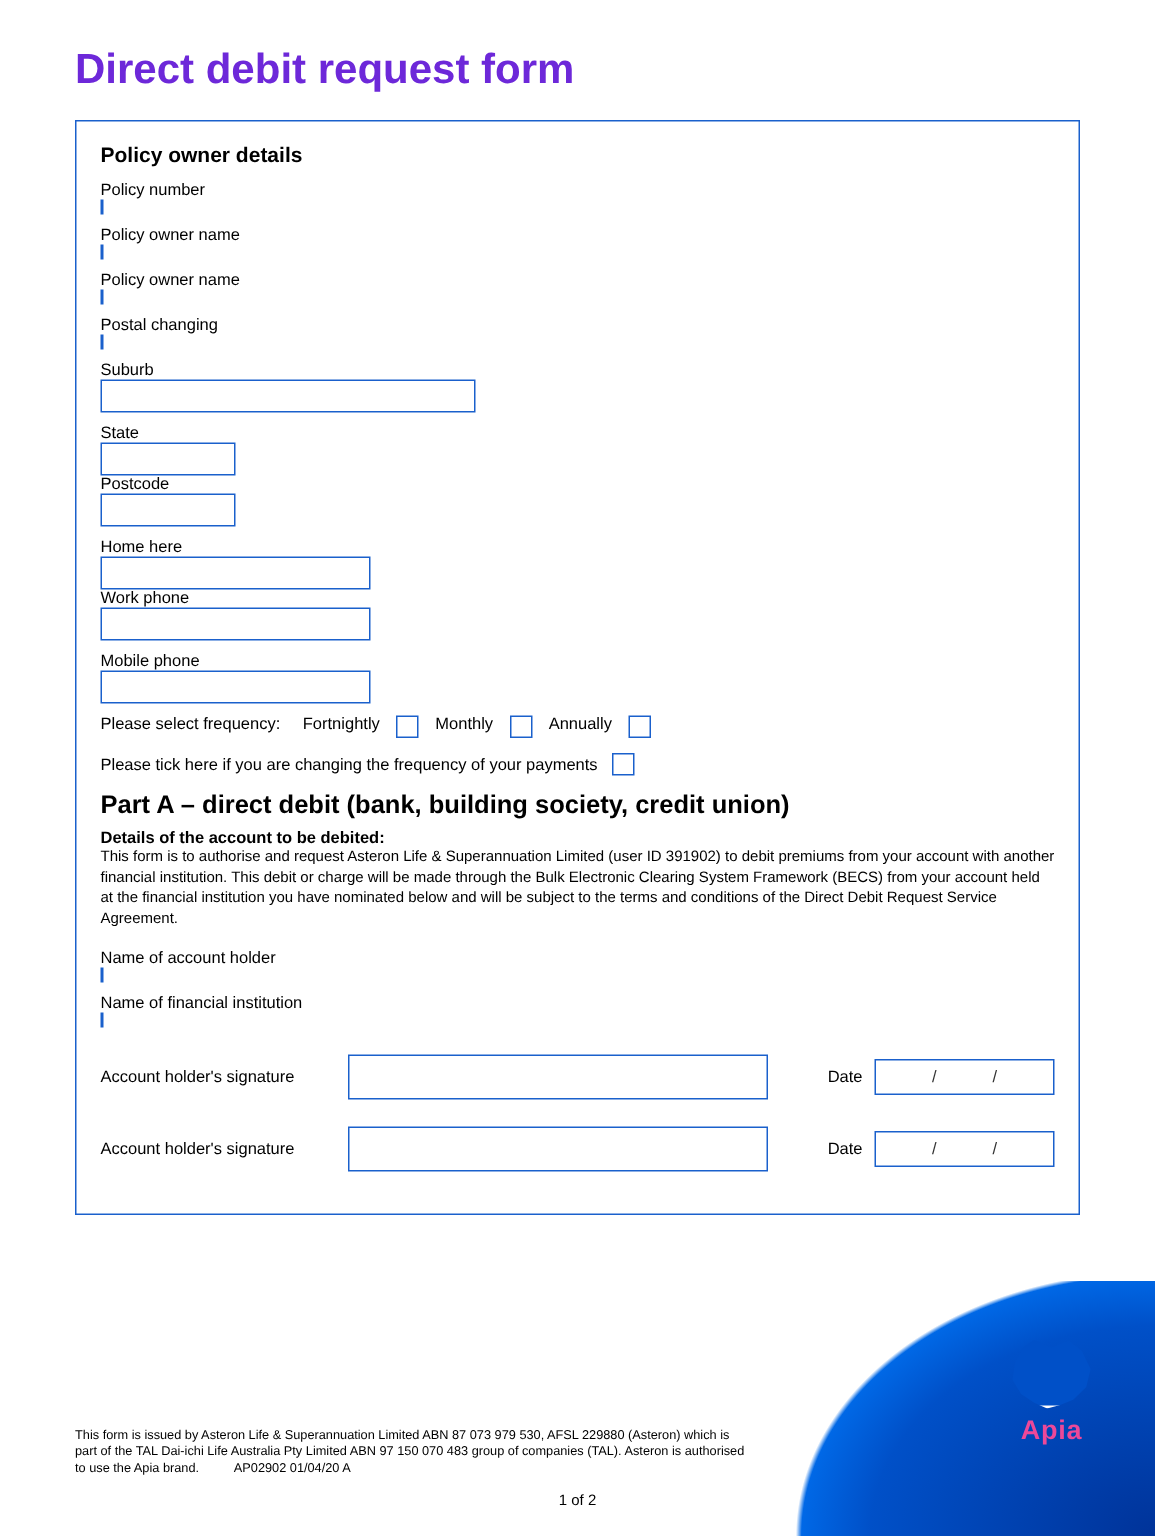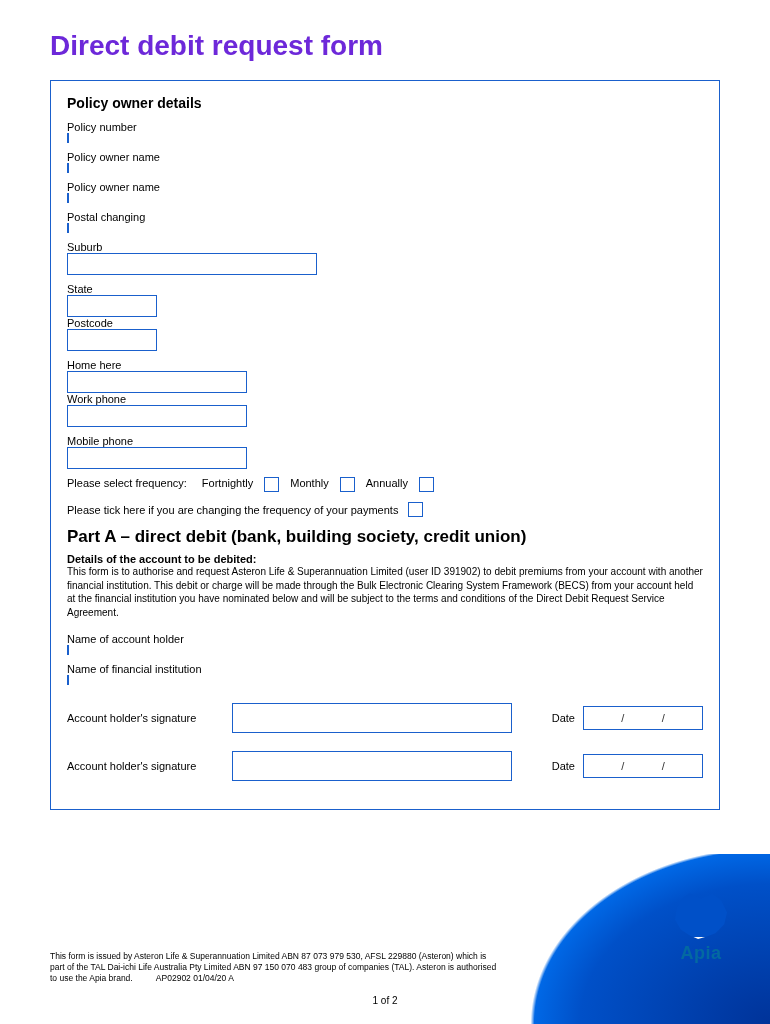--- a/index.html
+++ b/index.html
@@ -156,21 +156,21 @@
     filter: drop-shadow(0 0 0 #fff);
     position: relative;
   }
   .logo-shape::after {
     content: '';
     position: absolute;
     inset: -2px;
     clip-path: inherit;
   }
   .logo-text {
-    color: #0369a1;
+    color: #ec4899;
     font-size: 18px;
     font-weight: bold;
     letter-spacing: 0.5px;
   }
 </style>
 </head>
 <body>
 
 <h1 class="page-title">Direct debit request form</h1>
 

